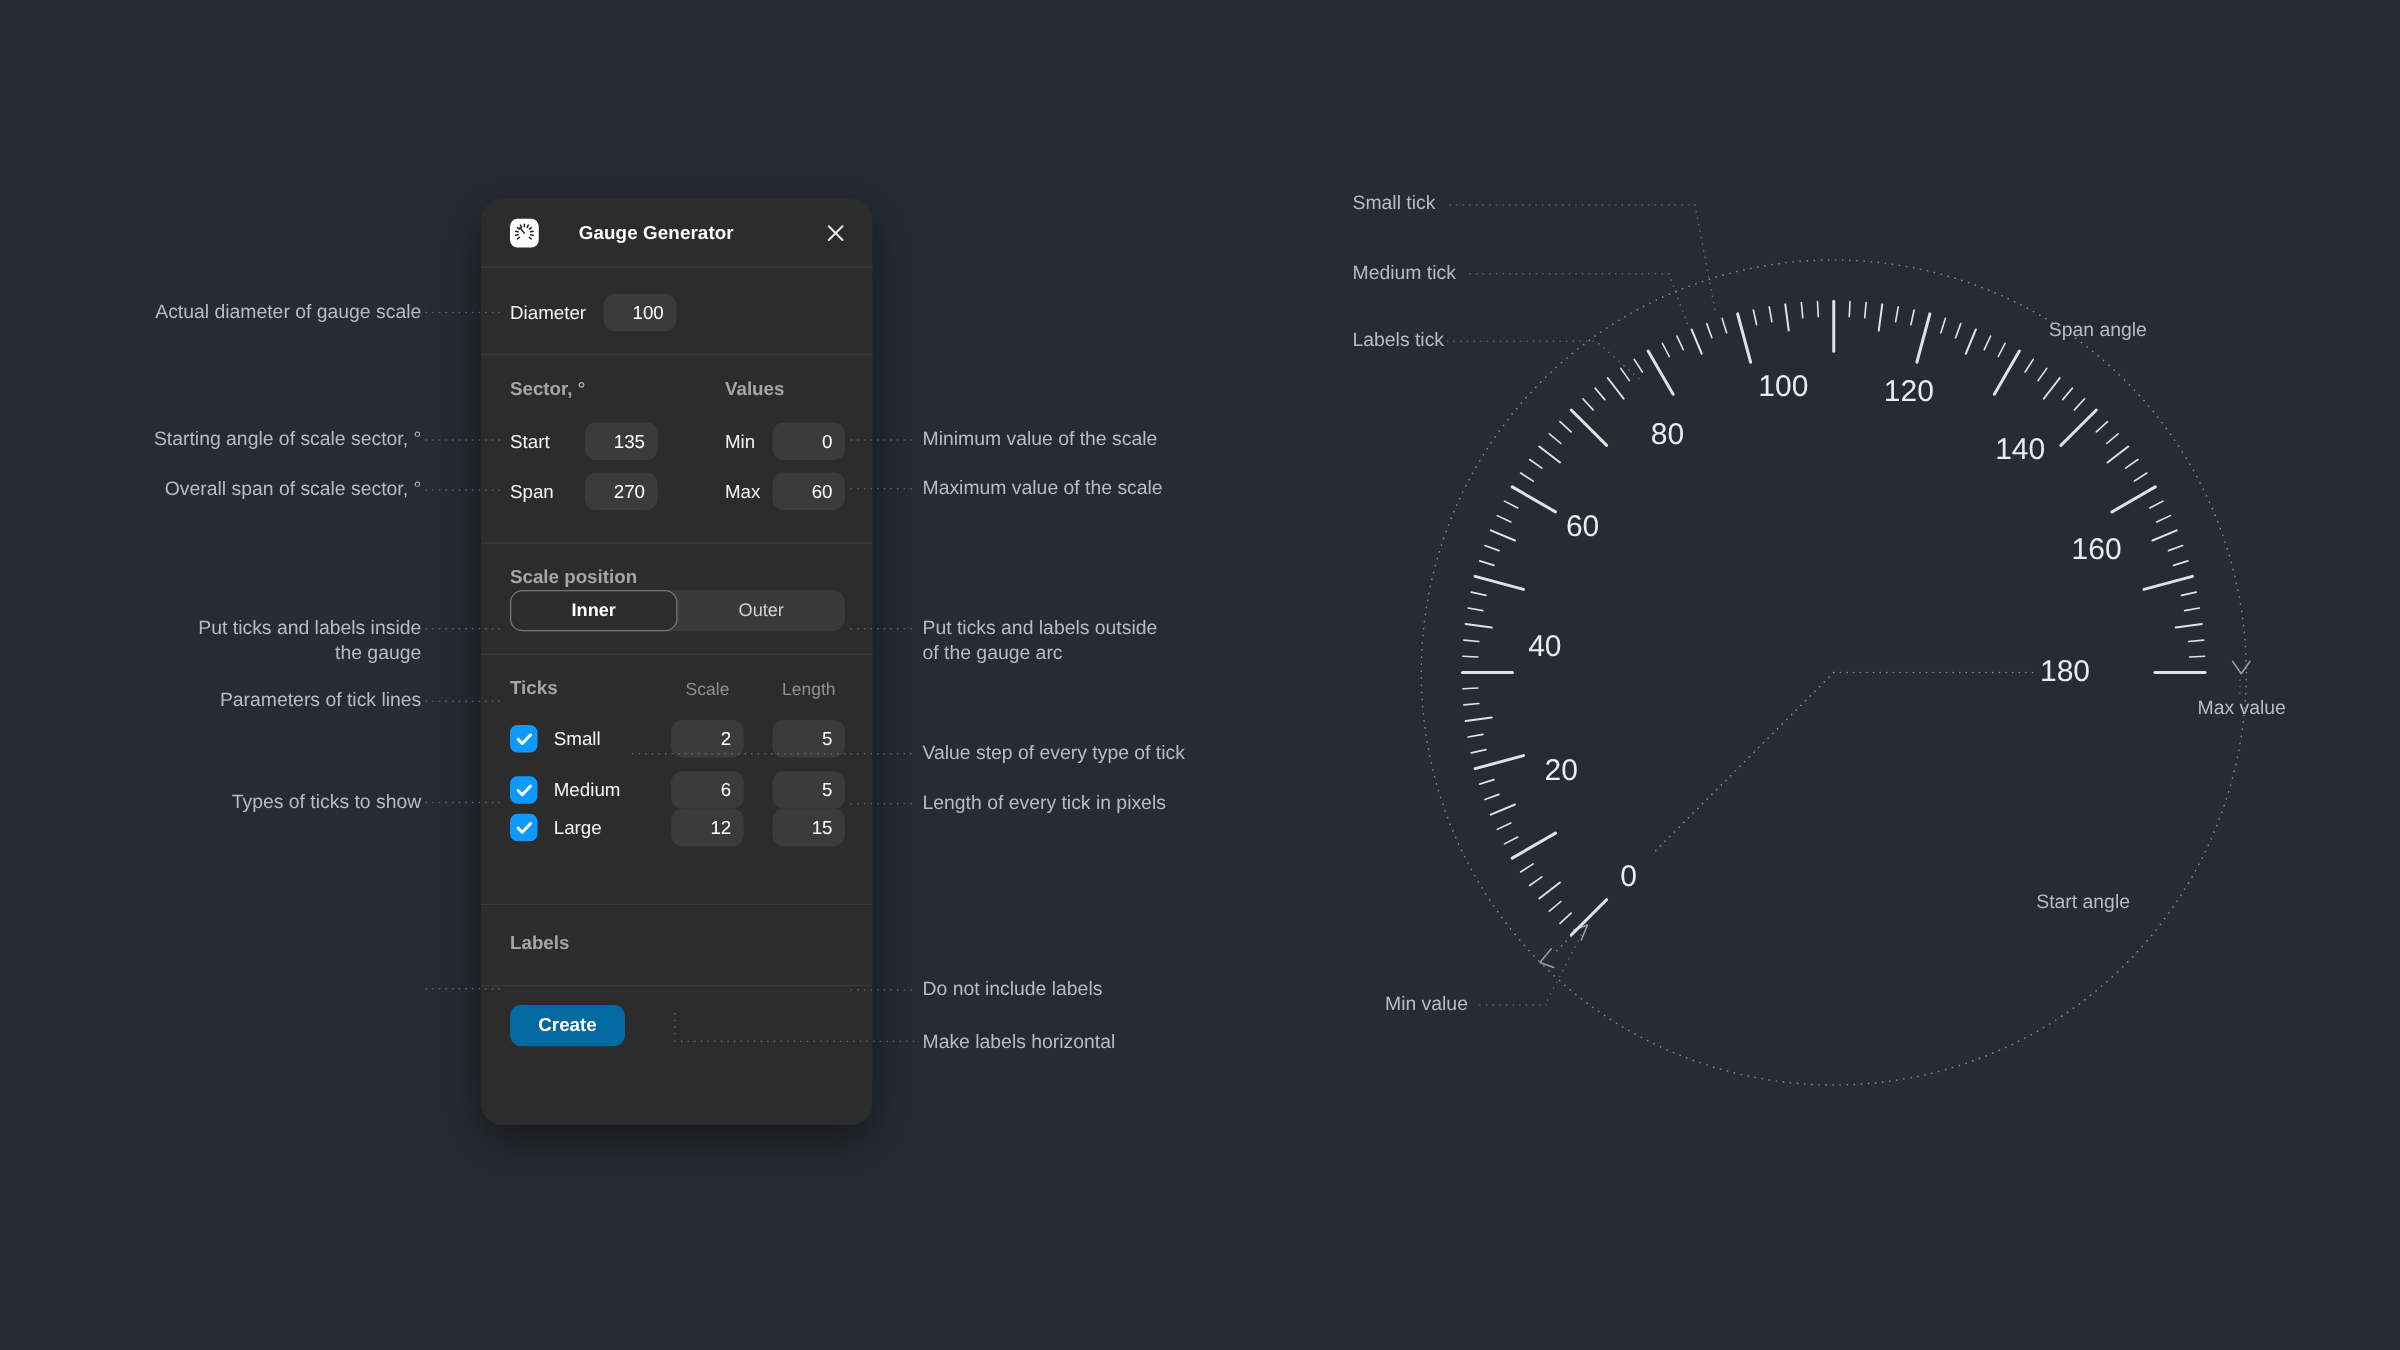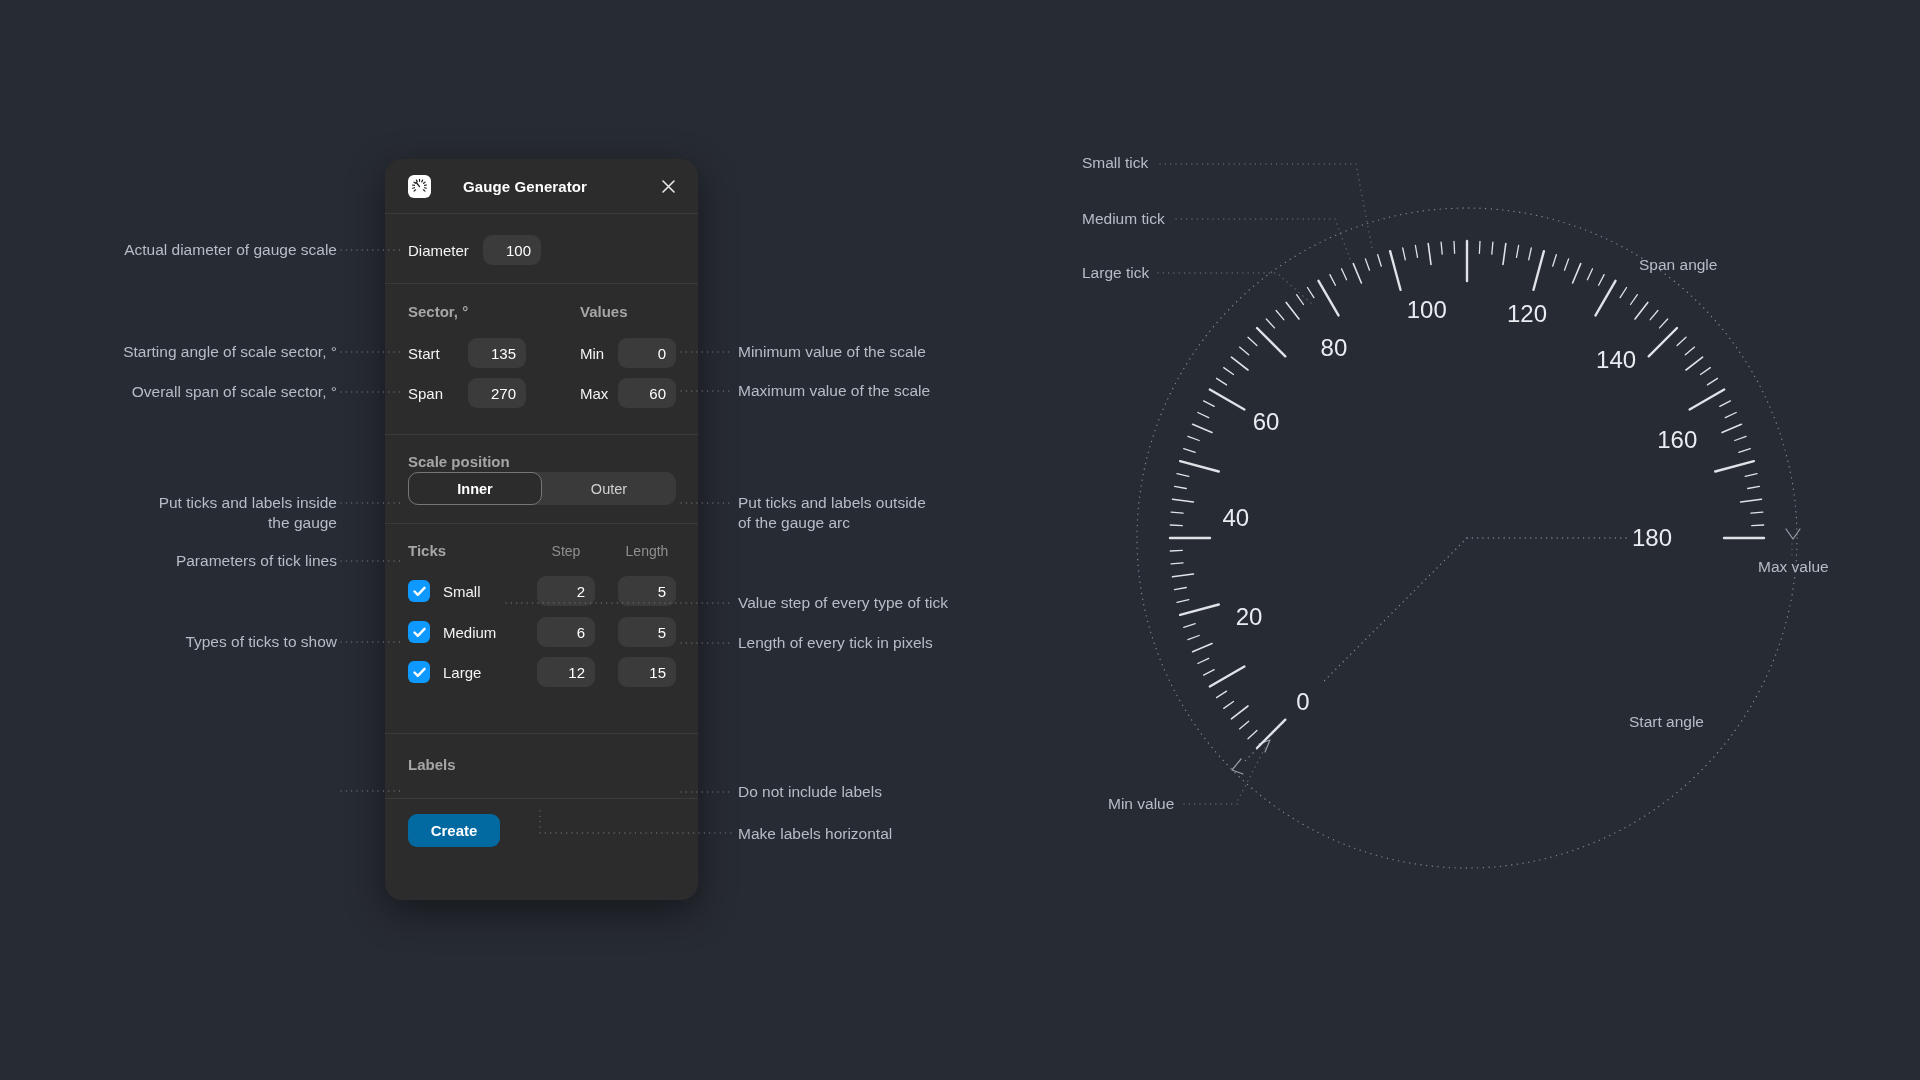--- a/index.html
+++ b/index.html
@@ -38,21 +38,21 @@
        border-radius:10px;box-sizing:border-box;cursor:pointer;}
   .seg.sel{background:#2C2C2C;border:1px solid #767676;color:#FFFFFF;font-weight:700;}
   .seg-wrap.scale{height:33px;}
   .seg-wrap.scale .seg{width:134px;height:33px;}
   
   .sec-ticks{padding-top:17px;padding-bottom:22px;}
   .grid-ticks{display:grid;grid-template-columns:129px 58px 23px 58px;align-items:center;}
   .grid-ticks .c2,.grid-ticks .c4{text-align:center;}
   .tick-row{margin-top:11px;}
   .tick-row.first{margin-top:15px;}
-  .tick-row.g10{margin-top:10px;}
+  .tick-row.g10{margin-top:0;}
   .chk-cell{display:flex;align-items:center;height:30px;}
   .checkbox{width:22px;height:22px;border-radius:6px;background:#0D99FF;margin-right:13px;flex:none;
             display:flex;align-items:center;justify-content:center;cursor:pointer;}
   
   .sec-labels{padding-top:21px;padding-bottom:23px;margin-top:24px;}
   .seg-wrap.labels{height:31px;margin-top:15px;}
   .seg-wrap.labels .seg-rotated{width:92px;height:31px;}
   .seg-wrap.labels .seg-horizontal{width:104px;height:31px;}
   .seg-wrap.labels .seg-none{width:72px;height:31px;}
   
@@ -143,21 +143,21 @@
       <div class="sec-header">Scale position</div>
       <div class="seg-wrap scale">
         <div class="seg sel">Inner</div>
         <div class="seg">Outer</div>
       </div>
     </div>
 
     <div class="sec sec-ticks bordered">
       <div class="grid-ticks">
         <div class="sec-header">Ticks</div>
-        <div class="col-header c2">Step</div>
+        <div class="col-header c2">Scale</div>
         <div></div>
         <div class="col-header c4">Length</div>
 
         <div class="chk-cell tick-row first">
           <div class="checkbox">
             <svg width="13" height="11" viewBox="0 0 13 11">
                 <path class="chk-stroke" d="M1.5 5.5L4.8 8.8L11.5 1.8"></path>
               </svg>
           </div>
           <div class="row-label">Small</div>
@@ -349,21 +349,21 @@
     <div>Put ticks and labels outside</div>
       <div>of the gauge arc</div>
   </div>
   <div class="ann" style="left:738px;top:593px">Value step of every type of tick</div>
   <div class="ann" style="left:738px;top:633px">Length of every tick in pixels</div>
   <div class="ann" style="left:738px;top:782px">Do not include labels</div>
   <div class="ann" style="left:738px;top:824px">Make labels horizontal</div>
 
   <div class="ann" style="left:1082px;top:153px">Small tick</div>
   <div class="ann" style="left:1082px;top:209px">Medium tick</div>
-  <div class="ann" style="left:1082px;top:263px">Large tick</div>
+  <div class="ann" style="left:1082px;top:263px">Labels tick</div>
   <div class="ann" style="left:1639px;top:255px">Span angle</div>
   <div class="ann" style="left:1758px;top:557px">Max value</div>
   <div class="ann" style="left:1629px;top:712px">Start angle</div>
   <div class="ann" style="left:1108px;top:794px">Min value</div>
 
   <div id="gauge-labels">
       <div class="gnum" style="left: 1302.95px; top: 702.049px;">0</div>
       <div class="gnum" style="left: 1248.99px; top: 617.349px;">20</div>
       <div class="gnum" style="left: 1235.88px; top: 517.78px;">40</div>
       <div class="gnum" style="left: 1266.08px; top: 422px;">60</div>

